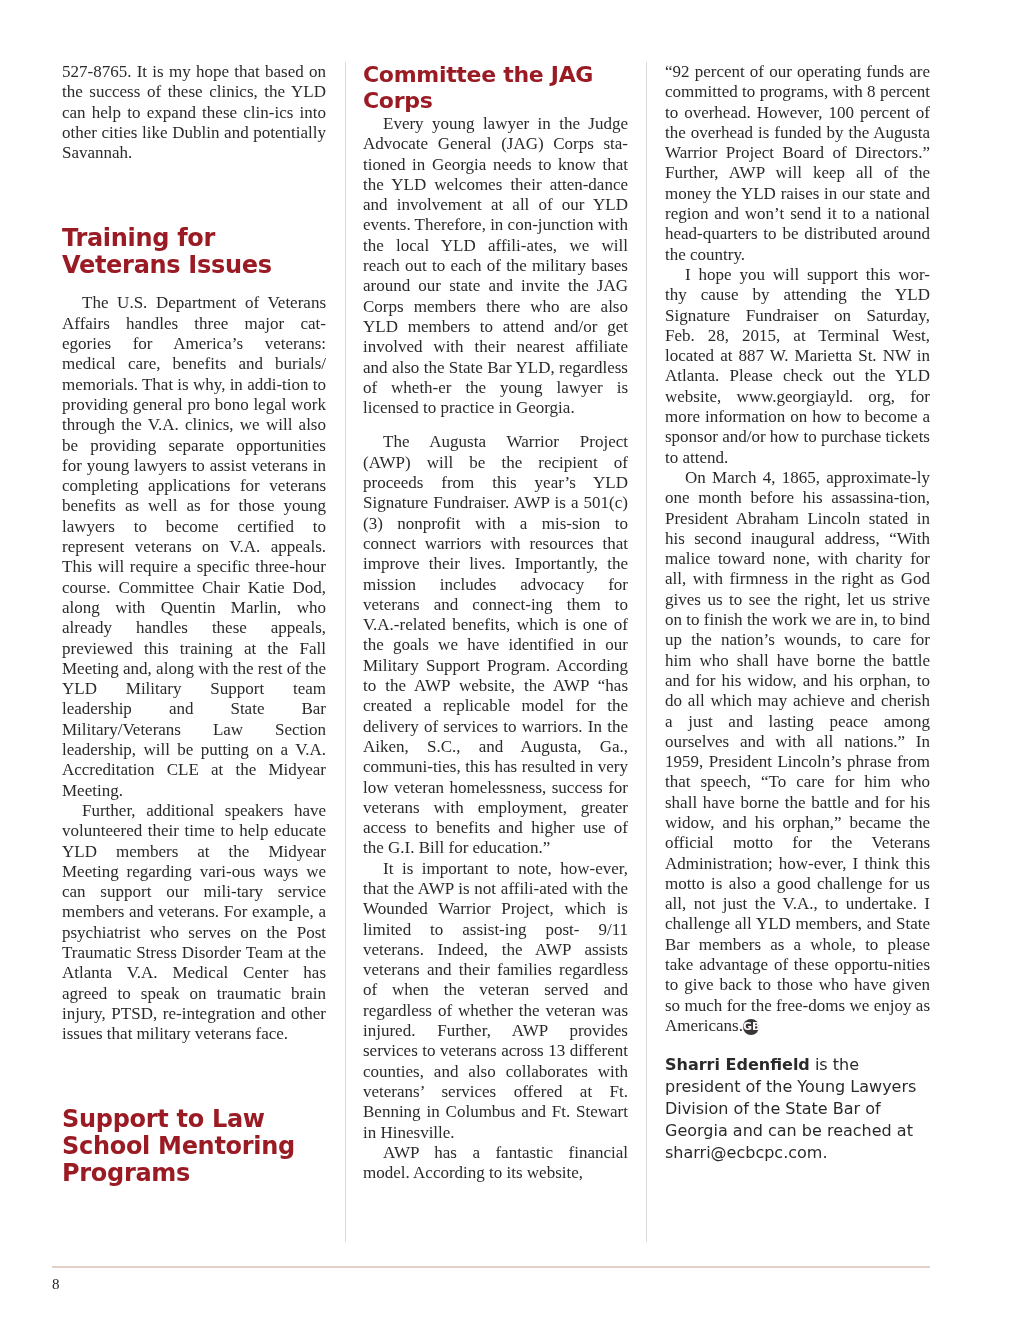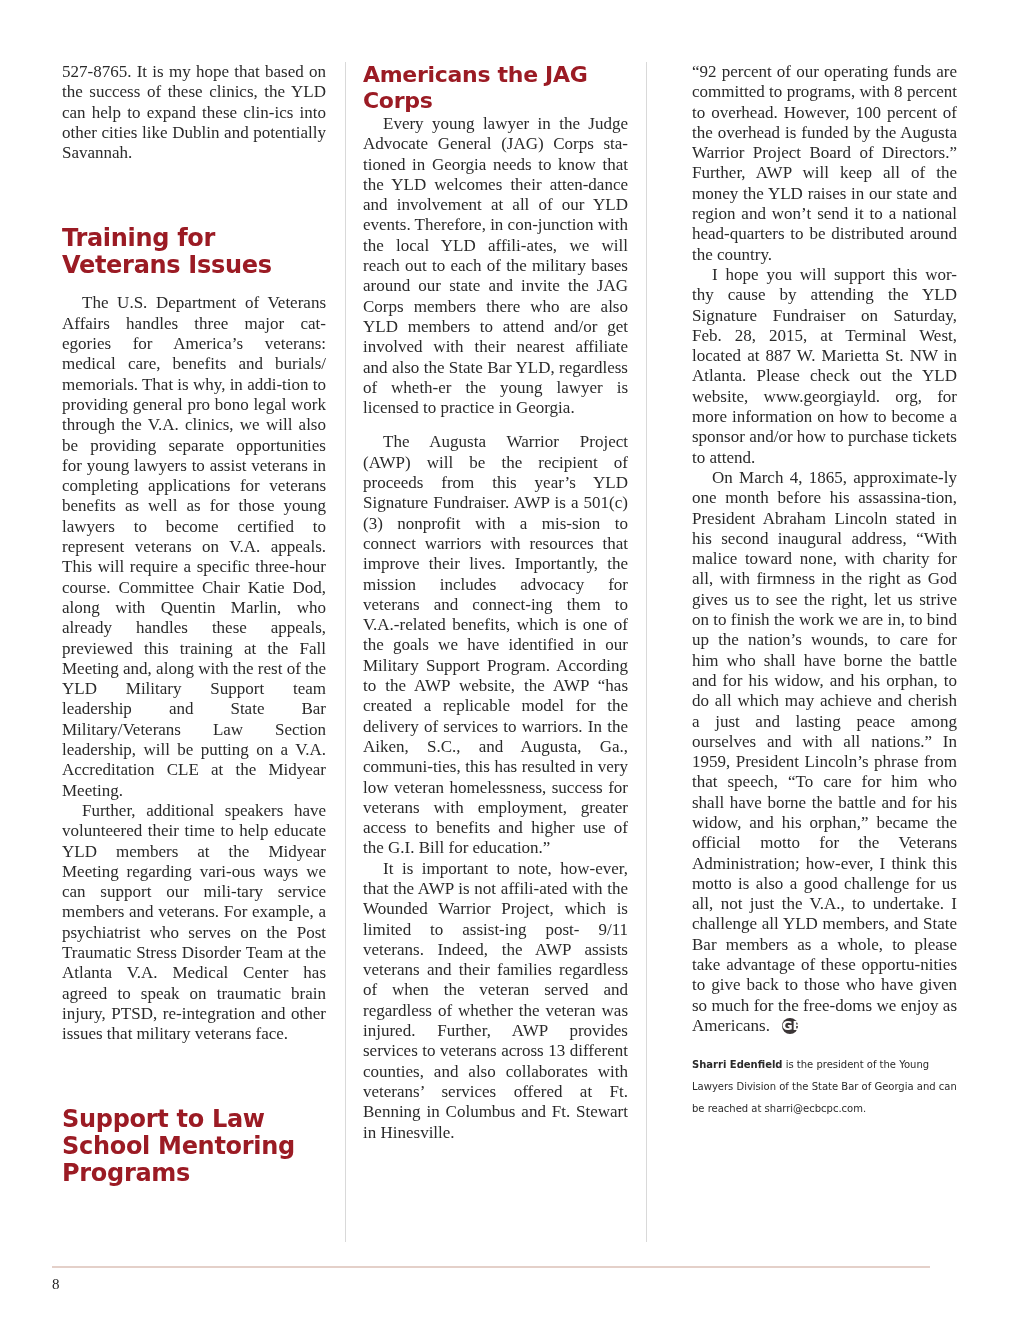--- a/index.html
+++ b/index.html
@@ -3,30 +3,30 @@
 <meta charset="utf-8">
 <style>
   html, body { margin: 0; padding: 0; background: #ffffff; }
   body { width: 1024px; height: 1329px; position: relative; overflow: hidden; }
   .page { position: absolute; left: 0; top: 0; width: 1024px; height: 1059px; background: #fff; }
   .col { position: absolute; top: 62px; font-family: "Liberation Serif", "DejaVu Serif", serif; color: #2a2a2a; font-size: 17px; line-height: 20.3px; }
   .col p { margin: 0; text-align: justify; hyphens: manual; }
   .col p.indent { text-indent: 20px; }
   .col-1 { left: 62px; width: 264px; }
   .col-2 { left: 363px; width: 265px; }
-  .col-3 { left: 692px; width: 265px; }
+  .col-3 { left: 665px; width: 265px; }
   .divider { position: absolute; top: 62px; width: 1px; background: #d9d9d9; }
   .divider-1 { left: 345px; height: 1180px; }
   .divider-2 { left: 646px; height: 1180px; }
   h2.section { font-family: "DejaVu Sans", "Liberation Sans", sans-serif; color: #9b1b24; font-weight: bold; margin: 0; letter-spacing: -0.3px; }
   h2.big { font-size: 24px; line-height: 27px; margin-top: 48px; }
   h2.mid { font-size: 22px; line-height: 26px; }
   .gap-md { height: 14px; }
-  .gbj-icon { display: inline-block; width: 16px; height: 16px; border-radius: 50%; background: #3b3536; color: #fff; font-family: "DejaVu Sans", sans-serif; font-size: 13px; font-weight: bold; line-height: 16px; text-align: center; vertical-align: 1px; margin-left: 12px; text-indent: 0; }
-  .bio { font-family: "DejaVu Sans", "Liberation Sans", sans-serif; font-size: 10px; line-height: 22px; color: #2a2a2a; text-align: left !important; margin-top: 18px !important; }
+  .gbj-icon { display: inline-block; width: 16px; height: 16px; border-radius: 50%; background: #3b3536; color: #fff; font-family: "DejaVu Sans", sans-serif; font-size: 11px; font-weight: bold; line-height: 16px; text-align: center; vertical-align: 1px; margin-left: 0; text-indent: 0; }
+  .bio { font-family: "DejaVu Sans", "Liberation Sans", sans-serif; font-size: 16px; line-height: 22px; color: #2a2a2a; text-align: left !important; margin-top: 18px !important; }
   .bio b { font-weight: bold; }
   .footer-rule { position: absolute; left: 52px; top: 1266px; width: 878px; height: 2px; background: #e4d0c9; }
   .page-number { position: absolute; left: 52px; top: 1276px; font-family: "Liberation Serif", serif; font-size: 15px; color: #222; }
   .journal-name { position: absolute; right: 94px; top: 1336px; font-family: "Liberation Serif", serif; font-style: italic; font-size: 14px; color: #b91c1c; }
 </style>
 </head>
 <body>
 
 <div class="page">
 
@@ -39,25 +39,26 @@
     <h2 class="section big">Training for Veterans Issues</h2>
     <div class="gap-md"></div>
     <p class="indent">The U.S. Department of Veterans Affairs handles three major cat-egories for America’s veterans: medical care, benefits and burials/ memorials. That is why, in addi-tion to providing general pro bono legal work through the V.A. clinics, we will also be providing separate opportunities for young lawyers to assist veterans in completing applications for veterans benefits as well as for those young lawyers to become certified to represent veterans on V.A. appeals. This will require a specific three-hour course. Committee Chair Katie Dod, along with Quentin Marlin, who already handles these appeals, previewed this training at the Fall Meeting and, along with the rest of the YLD Military Support team leadership and State Bar Military/Veterans Law Section leadership, will be putting on a V.A. Accreditation CLE at the Midyear Meeting.</p>
     <p class="indent">Further, additional speakers have volunteered their time to help educate YLD members  at the Midyear Meeting regarding vari-ous ways we can support our mili-tary service members and veterans. For example, a psychiatrist who serves on the Post Traumatic Stress Disorder Team at the Atlanta V.A. Medical Center has agreed to speak on traumatic brain injury, PTSD, re-integration and other issues that military veterans face.</p>
     <div class="gap-md"></div>
     <h2 class="section big">Support to Law School Mentoring Programs</h2>
     <div class="gap-md"></div>
   </div>
 
   <div class="col col-2">
-    <h2 class="section mid">Americans the JAG Corps</h2>
+    <h2 class="section mid">Committee the JAG Corps</h2>
     <p class="indent">Every young lawyer in the Judge Advocate General (JAG) Corps sta-tioned in Georgia needs to know that the YLD welcomes their atten-dance and involvement at all of our YLD events. Therefore, in con-junction with the local YLD affili-ates, we will reach out to each of the military bases around our state and invite the JAG Corps members there who are also YLD members to attend and/or get involved with their nearest affiliate and also the State Bar YLD, regardless of wheth-er the young lawyer is licensed to practice in Georgia.</p>
     <div class="gap-md"></div>
     <p class="indent">The Augusta Warrior Project (AWP) will be the recipient of proceeds from this year’s YLD Signature Fundraiser. AWP is a 501(c)(3) nonprofit with a mis-sion to connect warriors with resources that improve their lives. Importantly, the mission includes advocacy for veterans and connect-ing them to V.A.-related benefits, which is one of the goals we have identified in our Military Support Program. According to the AWP website, the AWP “has created a replicable model for the delivery of services to warriors. In the Aiken, S.C., and Augusta, Ga., communi-ties, this has resulted in very low veteran homelessness, success for veterans with employment, greater access to benefits and higher use of the G.I. Bill for education.”</p>
     <p class="indent">It is important to note, how-ever, that the AWP is not affili-ated with the Wounded Warrior Project, which is limited to assist-ing post- 9/11 veterans. Indeed, the AWP assists veterans and their families regardless of when the veteran served and regardless of whether the veteran was injured. Further, AWP provides services to veterans across 13 different counties, and also collaborates with veterans’ services offered at Ft. Benning in Columbus and Ft. Stewart in Hinesville.</p>
+    <p class="indent">AWP has a fantastic financial model. According to its website,</p>
   </div>
 
   <div class="col col-3">
     <p>“92 percent of our operating funds are committed to programs, with 8 percent to overhead. However, 100 percent of the overhead is funded by the Augusta Warrior Project Board of Directors.” Further, AWP will keep all of the money the YLD raises in our state and region and won’t send it to a national head-quarters to be distributed around the country.</p>
     <p class="indent">I hope you will support this wor-thy cause by attending the YLD Signature Fundraiser on Saturday, Feb. 28, 2015, at Terminal West, located at 887 W.  Marietta St. NW in Atlanta. Please check out the YLD website, www.georgiayld. org, for more information on how to become a sponsor and/or how to purchase tickets to attend.</p>
     <p class="indent"><span>On March 4, 1865, approximate-ly one month before his assassina-tion, President Abraham Lincoln stated in his second inaugural address, “With malice toward none, with charity for all, with firmness in the right as God gives us to see the right, let us strive on to finish the work we are in, to bind up the nation’s wounds, to care for him who shall have borne the battle and for his widow, and his orphan, to do all which may achieve and cherish a just and lasting peace among ourselves and with all nations.” In 1959, President Lincoln’s phrase from that speech, “To care for him who shall have borne the battle and for his widow, and his orphan,” became the official motto for the Veterans Administration; how-ever, I think this motto is also a good challenge for us all, not just the V.A., to undertake. I challenge all YLD members, and State Bar members as a whole, to please take advantage of these opportu-nities to give back to those who have given so much for the free-doms we enjoy as Americans.</span><span class="gbj-icon">GBJ</span></p>
     <p class="bio"><b>Sharri Edenfield</b><span> is the president of the Young Lawyers Division of the State Bar of Georgia and can be reached at sharri@ecbcpc.com.</span></p>
   </div>
 
   <div class="footer-rule"></div>

